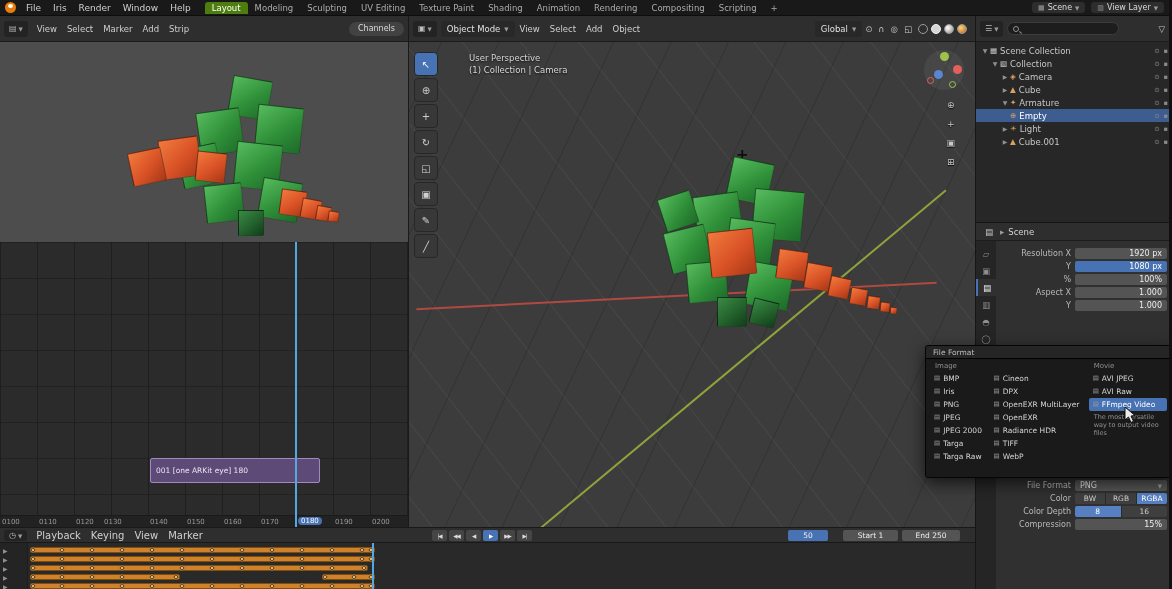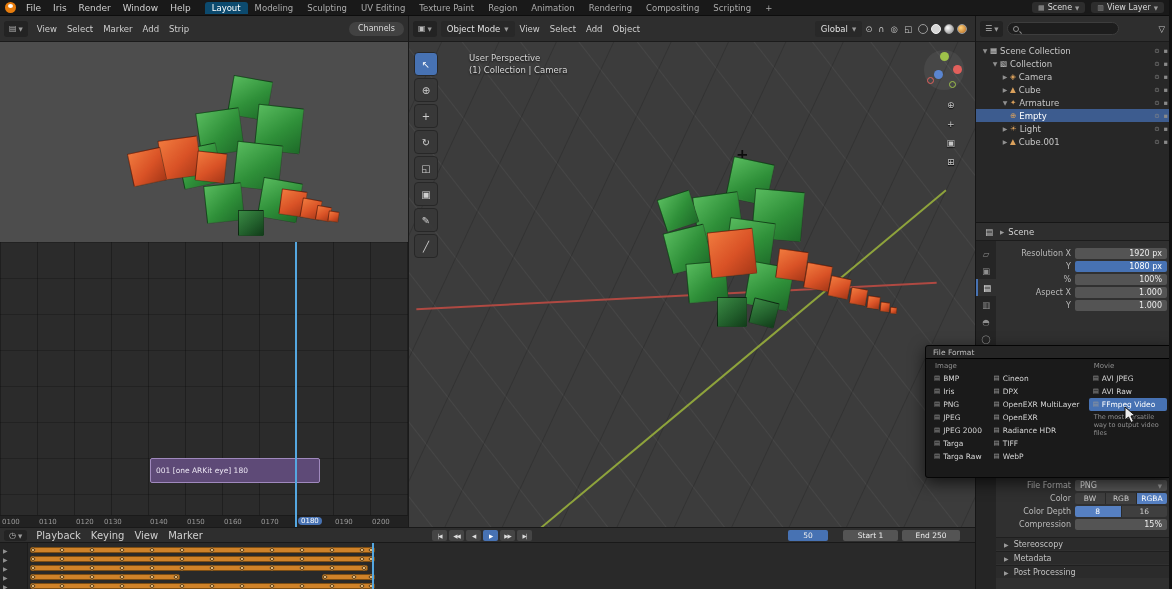--- a/index.html
+++ b/index.html
@@ -6,21 +6,21 @@
   body { background:#111; font-family:"DejaVu Sans", sans-serif; }
   #app { position:relative; width:1169px; height:589px; background:#1f1f1f; overflow:hidden; }
 
   
   .topbar { position:absolute; left:0; top:0; width:1172px; height:16px; background:#191919; display:flex; align-items:center; padding-left:5px; z-index:20; border-bottom:1px solid #0d0d0d; }
   .logo { width:11px; height:11px; border-radius:50%; background:#e87d0d; position:relative; margin-right:4px; flex:none; }
   .logo::after { content:""; position:absolute; left:3px; top:2px; width:5px; height:4px; border-radius:50%; background:#fff; }
   .menu-item { font-size:9px; color:#cfcfcf; padding:0 6px; line-height:16px; white-space:nowrap; }
   .tabs { display:flex; align-items:center; margin-left:8px; }
   .tab { font-size:8.5px; color:#ababab; padding:1px 7px; border-radius:3px 3px 0 0; white-space:nowrap; }
-  .tab.active { background:#0c4a6e; color:#fff; }
+  .tab.active { background:#4d7c0f; color:#fff; }
   .tb-right { margin-left:auto; display:flex; align-items:center; gap:6px; padding-right:8px; }
   .tb-dd { display:flex; align-items:center; gap:3px; font-size:8px; color:#dadada; background:#2d2d2d; border-radius:3px; padding:1px 6px; }
   .tb-dd .gly { font-size:7px; color:#9a9a9a; }
   .caret { font-size:5.5px; color:#9a9a9a; }
 
   
   .ed-header { position:absolute; left:0; top:0; right:0; height:26px; background:#2e2e2e; border-bottom:1px solid #1b1b1b; display:flex; align-items:center; padding:0 4px; z-index:5; }
   .ed-icon { display:flex; align-items:center; gap:2px; background:#232323; border-radius:3px; height:16px; padding:0 5px; margin-right:4px; color:#bdbdbd; font-size:8px; flex:none; }
   .hmenu { font-size:8.5px; color:#cfcfcf; padding:0 5px; line-height:26px; white-space:nowrap; }
   .dd { background:#282828; border-radius:3px; height:16px; display:flex; align-items:center; gap:4px; padding:0 6px; font-size:8.5px; color:#e0e0e0; white-space:nowrap; }
@@ -146,21 +146,21 @@
         <div class="menu-item">Render</div>
         <div class="menu-item">Window</div>
         <div class="menu-item">Help</div>
       </span>
     <span class="tabs" id="tb-tabs">
         <div class="tab active">Layout</div>
         <div class="tab">Modeling</div>
         <div class="tab">Sculpting</div>
         <div class="tab">UV Editing</div>
         <div class="tab">Texture Paint</div>
-        <div class="tab">Region</div>
+        <div class="tab">Shading</div>
         <div class="tab">Animation</div>
         <div class="tab">Rendering</div>
         <div class="tab">Compositing</div>
         <div class="tab">Scripting</div>
         <div class="tab">+</div>
       </span>
     <span class="tb-right">
       <span class="tb-dd">
         <span class="gly">▦</span>
         <span>Scene</span>
@@ -537,34 +537,20 @@
           <span class="plabel">Color Depth</span>
           <span class="seg" id="depth-seg">
               <div class="seg-btn active">8</div>
               <div class="seg-btn">16</div>
             </span>
         </div>
         <div class="prow">
           <span class="plabel">Compression</span>
           <span class="field pval">15%</span>
         </div>
-        <div id="prop-panels" style="margin-top:6px">
-            <div class="panel-row">
-              <div class="arr">▶</div>
-              <div>Stereoscopy</div>
-            </div>
-            <div class="panel-row">
-              <div class="arr">▶</div>
-              <div>Metadata</div>
-            </div>
-            <div class="panel-row">
-              <div class="arr">▶</div>
-              <div>Post Processing</div>
-            </div>
-          </div>
       </div>
     </div>
   </div>
 
   <div class="popup">
     <div class="popup-title">File Format</div>
     <div class="popup-cols" id="popup-cols">
         <div class="pcol" style="width: 60px;">
           <div class="pcol-h">Image</div>
           <div class="pitem">

